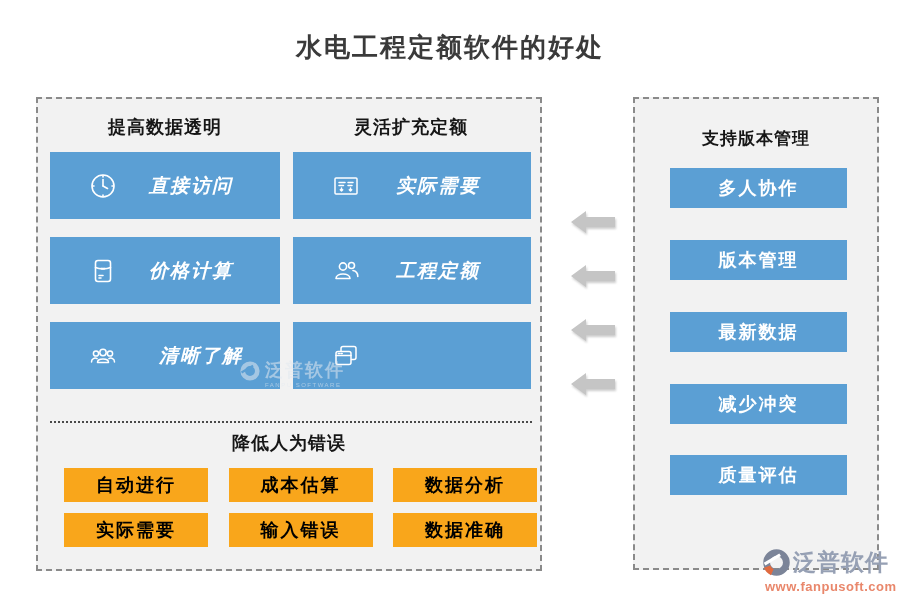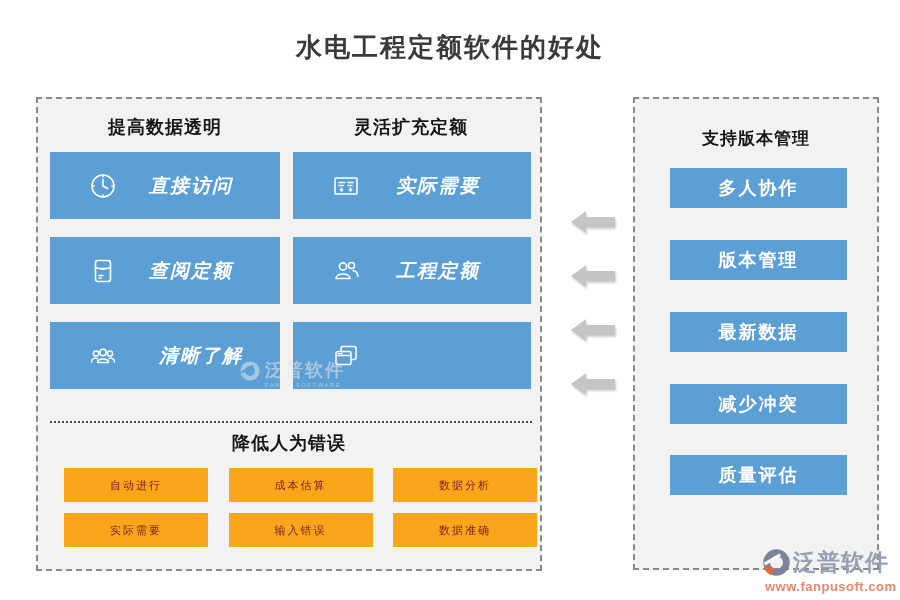--- a/index.html
+++ b/index.html
@@ -44,22 +44,22 @@
   .f-r2{left:255px;top:223px;width:238px;height:67px;}
 
   .divider{position:absolute;left:12px;right:8px;top:322px;border-top:2px dotted #4A4A4A;}
   .sub-header{
     position:absolute;top:332px;left:0;width:100%;text-align:center;
     font-size:18px;font-weight:bold;color:var(--ink);letter-spacing:1px;
   }
   .orange-grid{position:absolute;left:26px;top:369px;width:473px;}
   .orange-row{display:flex;justify-content:space-between;margin-bottom:11px;}
   .btn-orange{
-    width:144px;height:34px;background:var(--orange);color:#7f1d1d;
-    font-size:11px;font-weight:normal;letter-spacing:2px;
+    width:144px;height:34px;background:var(--orange);color:#000000;
+    font-size:18px;font-weight:bold;letter-spacing:2px;
     display:flex;align-items:center;justify-content:center;
   }
 
   .right-header{
     position:absolute;top:28px;left:0;width:100%;text-align:center;
     font-size:17px;font-weight:bold;color:var(--ink);letter-spacing:1px;
   }
   .v-item{
     position:absolute;left:35px;width:177px;height:40px;background:var(--blue);
     color:#fff;font-size:18px;font-weight:bold;letter-spacing:2px;
@@ -110,21 +110,21 @@
     </div>
     <div class="feature f-l1">
       <span class="f-icon">
         <svg width="32" height="32" viewBox="0 0 32 32" fill="none" stroke="#fff" stroke-width="1.6" stroke-linecap="round" stroke-linejoin="round">
           <rect x="8.5" y="5.5" width="15" height="21" rx="2.5"></rect>
           <path d="M8.5 12.5 c4 1.8 11 1.8 15 0"></path>
           <path d="M14.2 13.6 h3.6"></path>
           <path d="M12 20.5 h4 M12 23 h2"></path>
         </svg>
       </span>
-      <span class="f-label">查阅定额</span>
+      <span class="f-label">价格计算</span>
     </div>
     <div class="feature f-l2">
       <span class="f-icon">
         <svg width="34" height="34" viewBox="0 0 34 34" fill="none" stroke="#fff" stroke-width="1.5" stroke-linecap="round" stroke-linejoin="round">
           <circle cx="10" cy="14.5" r="2.6"></circle>
             <path d="M5.5 23 c0-3.4 3.2-4.6 5.6-3.4"></path>
           <circle cx="24" cy="14.5" r="2.6"></circle>
             <path d="M28.5 23 c0-3.4-3.2-4.6-5.6-3.4"></path>
           <circle cx="17" cy="13.5" r="3.2"></circle>
             <path d="M11.5 23.5 c0-4.6 11-4.6 11 0 Z"></path>

